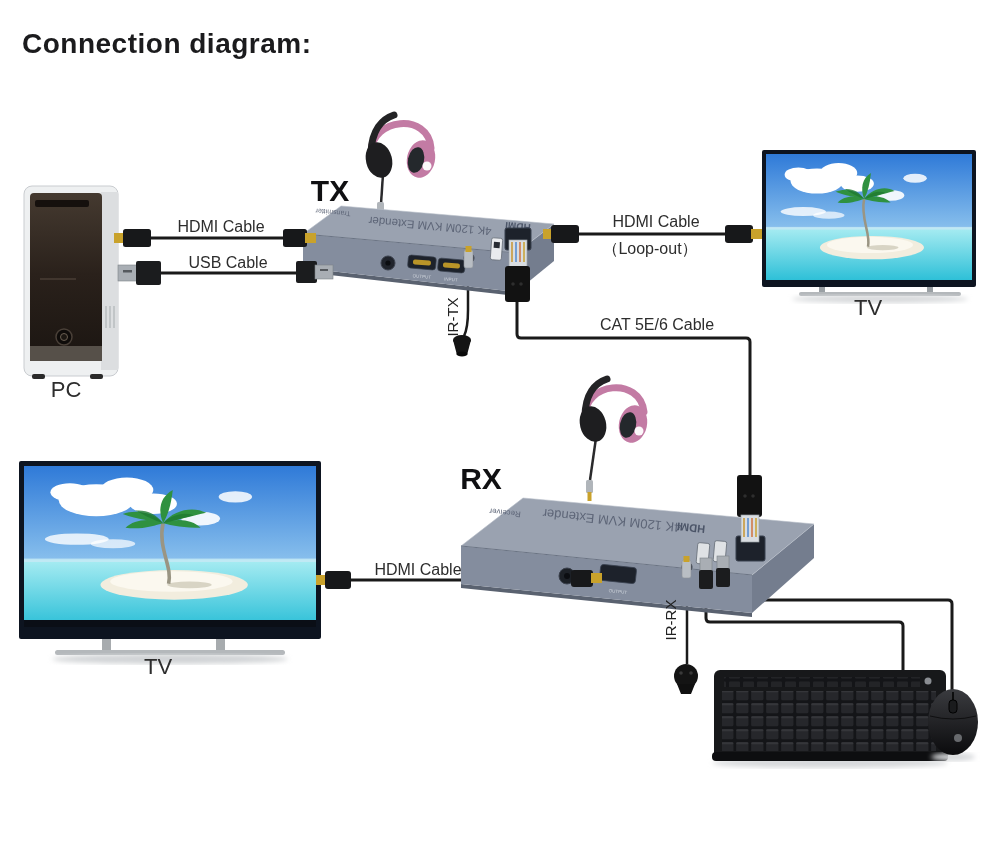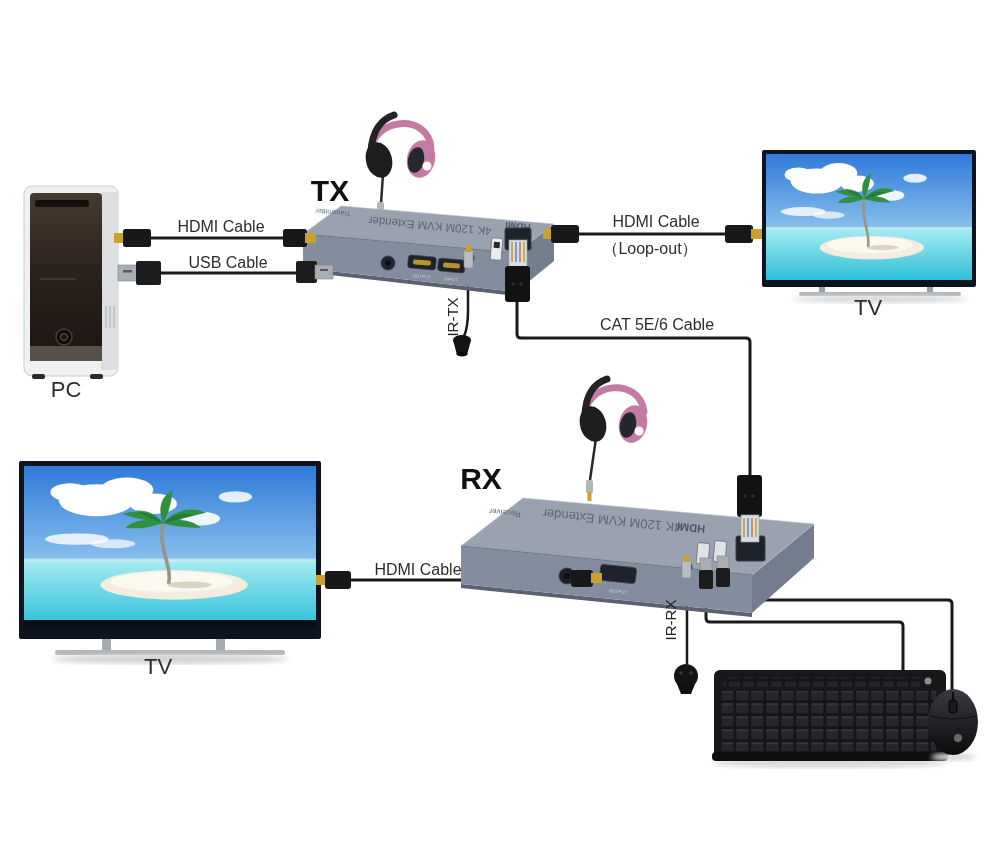--- a/index.html
+++ b/index.html
@@ -17,20 +17,21 @@
   .big-label{font-size:22px;fill:#2d2d2d;}
   .unit-label{font-size:30px;font-weight:bold;fill:#101012;}
   .ir-label{font-size:15px;fill:#222;}
   .topprint{fill:#5d6577;}
   .microprint{fill:#cdd2da;font-size:4.5px;}
 </style>
 </head>
 <body>
 
 <div class="canvas">
+  <h1 class="page-title">Connection diagram:</h1>
 
   <svg width="1008" height="853" viewBox="0 0 1008 853">
     <defs>
       <linearGradient id="gSky" x1="0" y1="0" x2="0" y2="1">
         <stop offset="0" stop-color="#2f7ad8"></stop>
           <stop offset="1" stop-color="#8ec4ee"></stop>
       </linearGradient>
       <linearGradient id="gSea" x1="0" y1="0" x2="0" y2="1">
         <stop offset="0" stop-color="#a8ecf2"></stop>
           <stop offset="1" stop-color="#2ec0d8"></stop>

